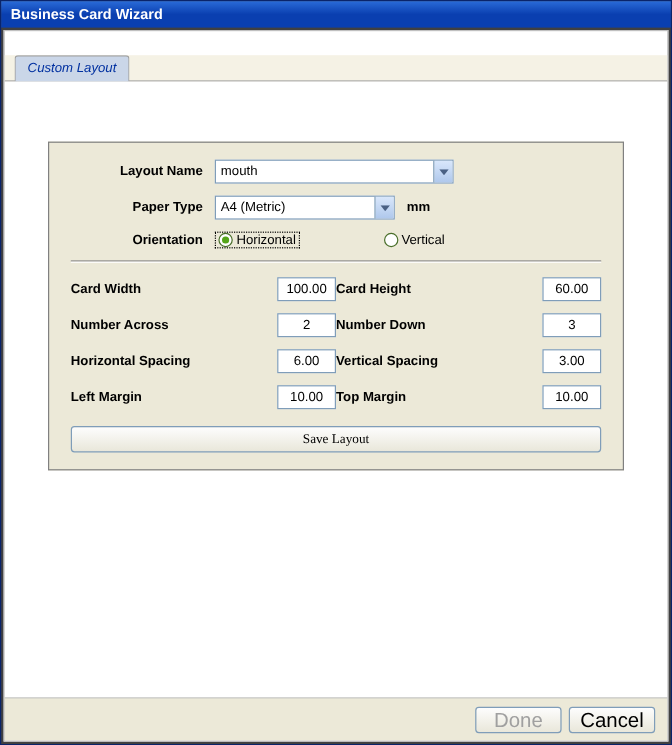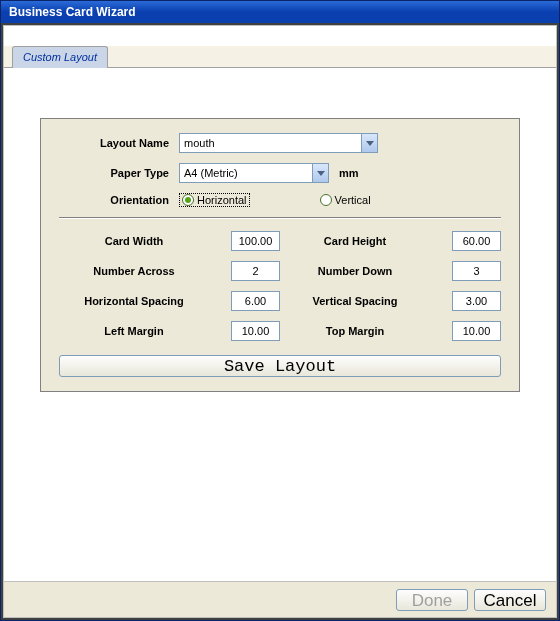--- a/index.html
+++ b/index.html
@@ -139,43 +139,43 @@
     flex-wrap: wrap;
   }
   .cell {
     display: flex;
     align-items: center;
     width: 50%;
     margin-bottom: 10px;
   }
   .cell .clbl {
     flex: 1;
-    text-align: center;
+    text-align: left;
     font-weight: bold;
     padding-right: 22px;
   }
   .numbox {
     width: 49px;
     height: 20px;
     border: 1px solid #7f9db9;
     background: #fff;
     text-align: center;
     padding: 2px 4px;
     font-family: Tahoma, Arial, sans-serif;
     font-size: 11px;
   }
   .savebtn {
     width: 100%;
     height: 22px;
     border: 1px solid #7f9db9;
     border-radius: 3px;
     background: linear-gradient(#fdfdfd, #e9e7da);
     cursor: pointer;
-    font-size: 17px;
-    font-family: Liberation Mono, monospace;
+    font-size: 11px;
+    font-family: Liberation Serif, serif;
     margin-top: 4px;
   }
   .footer {
     height: 36px;
     background: #ece9d8;
     border-top: 1px solid #c0c0c0;
     display: flex;
     align-items: center;
     justify-content: flex-end;
     padding: 0 10px;

